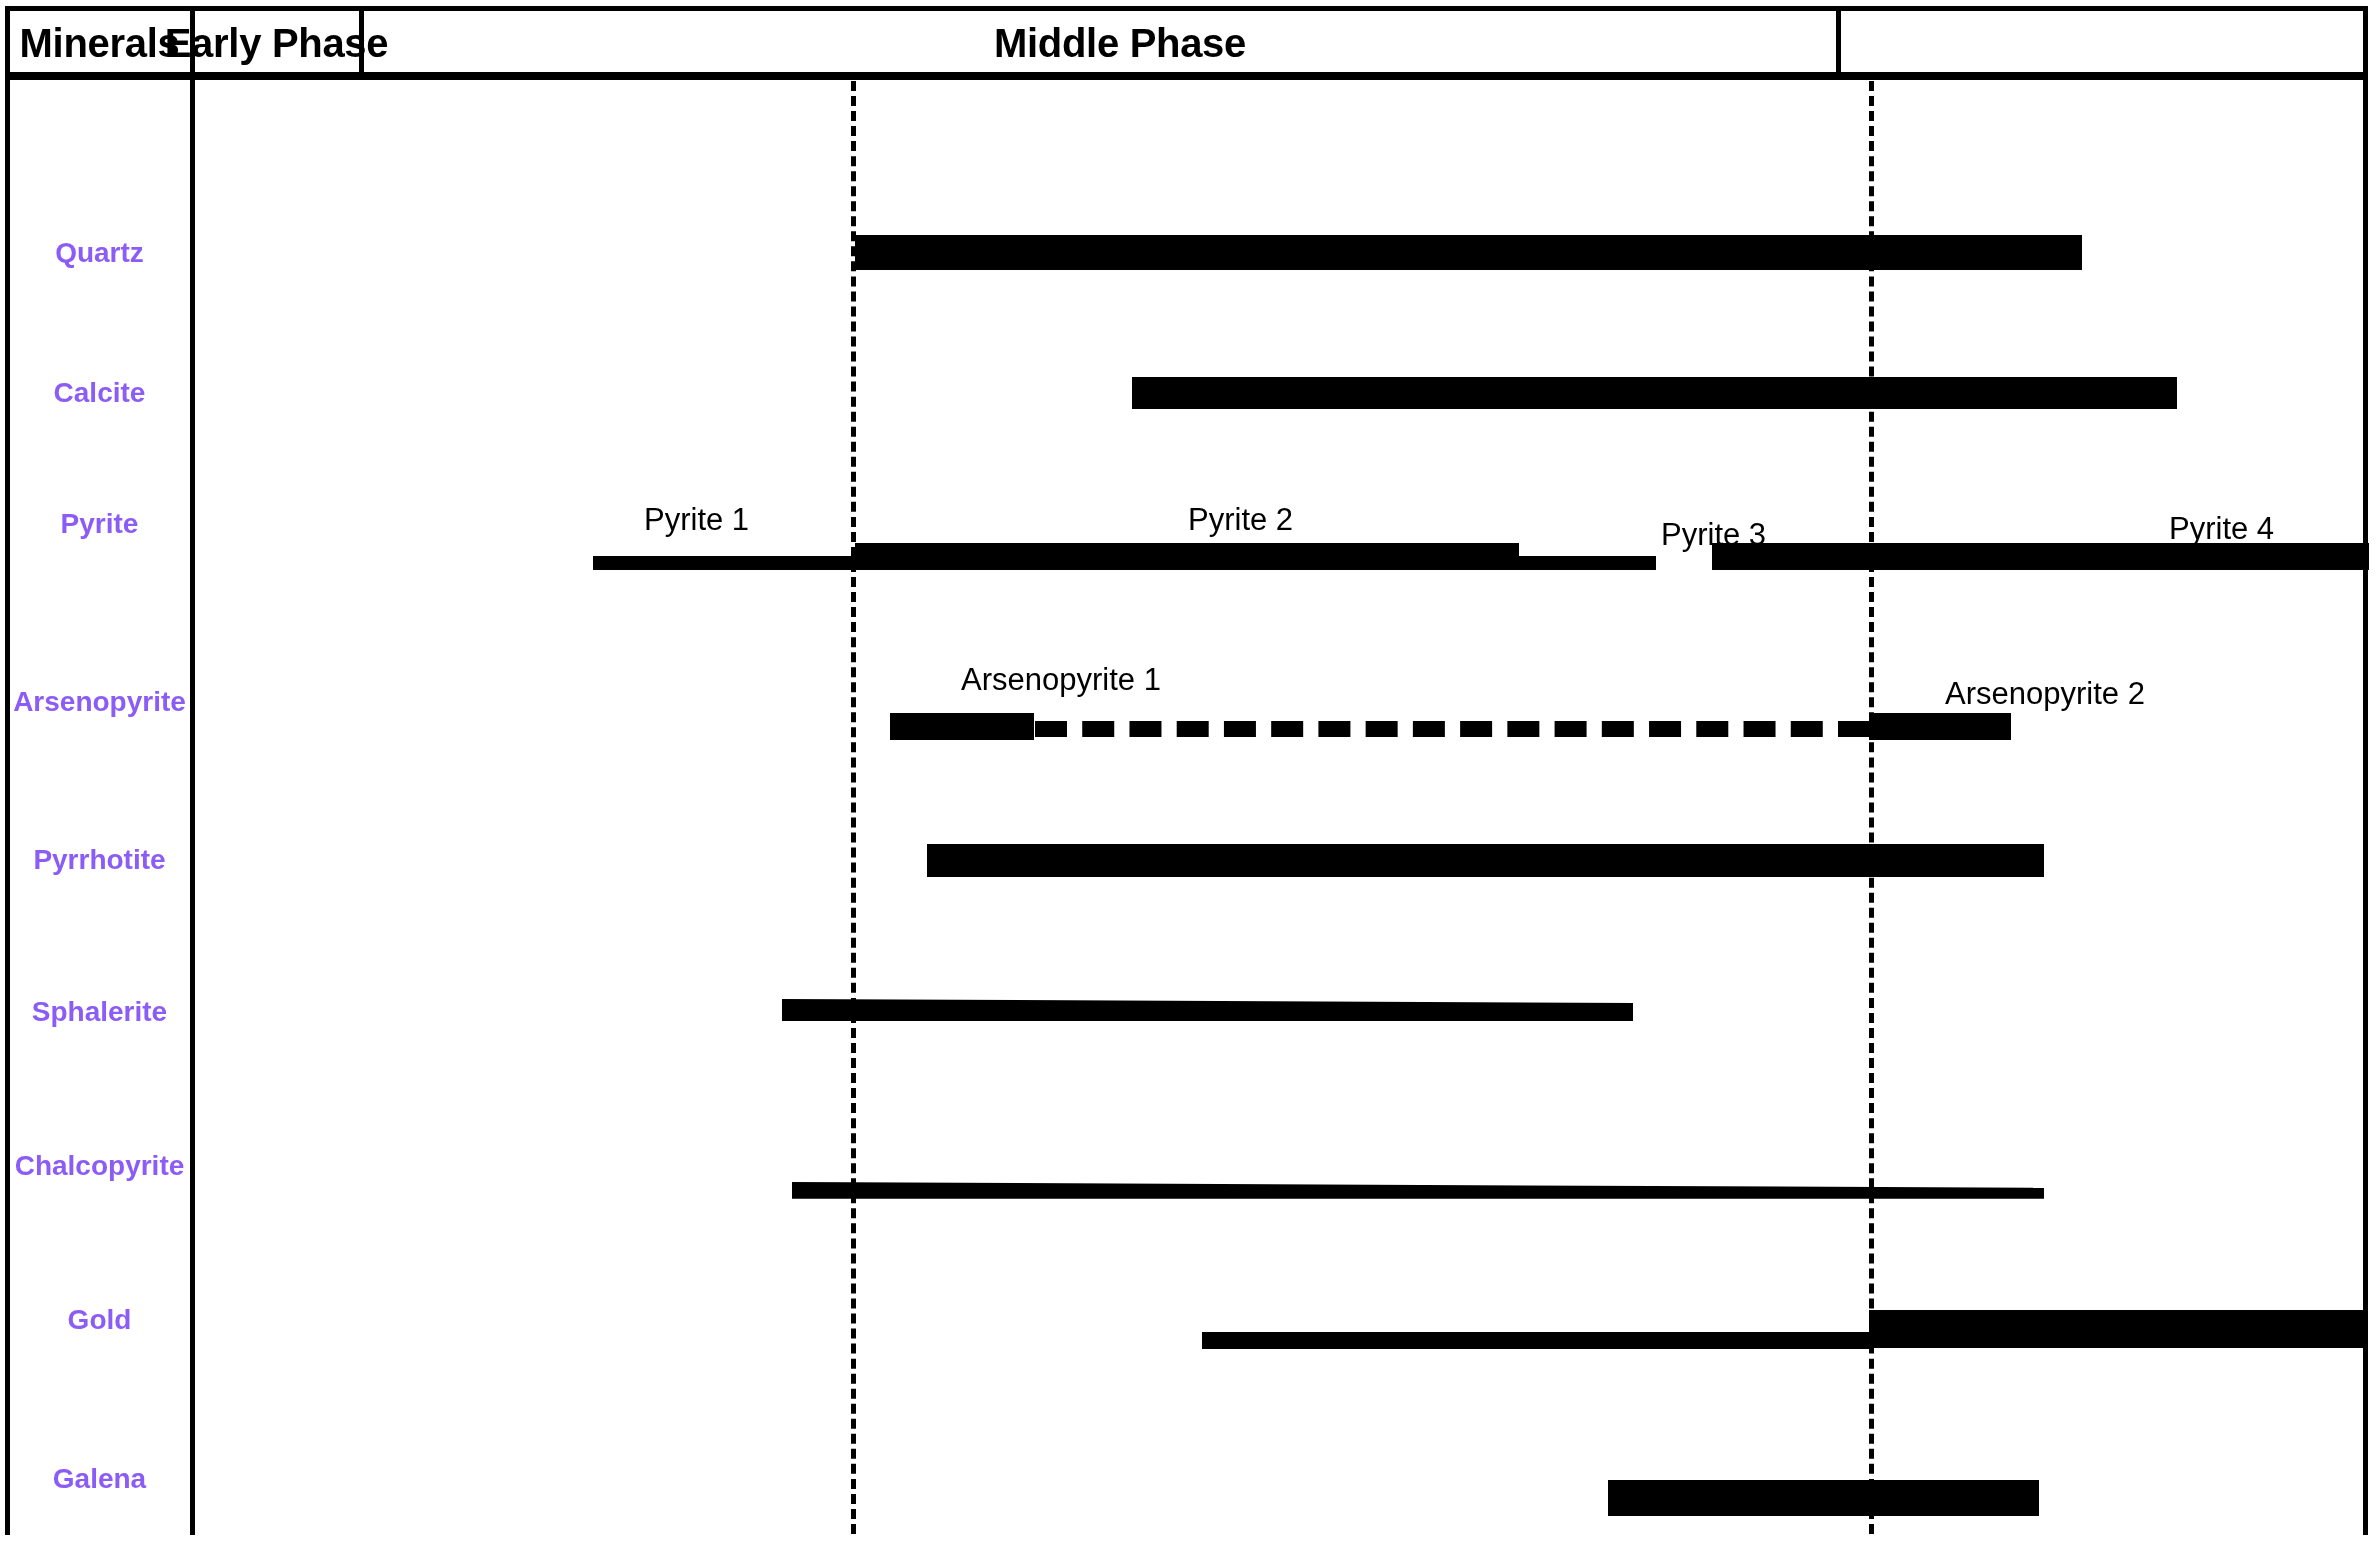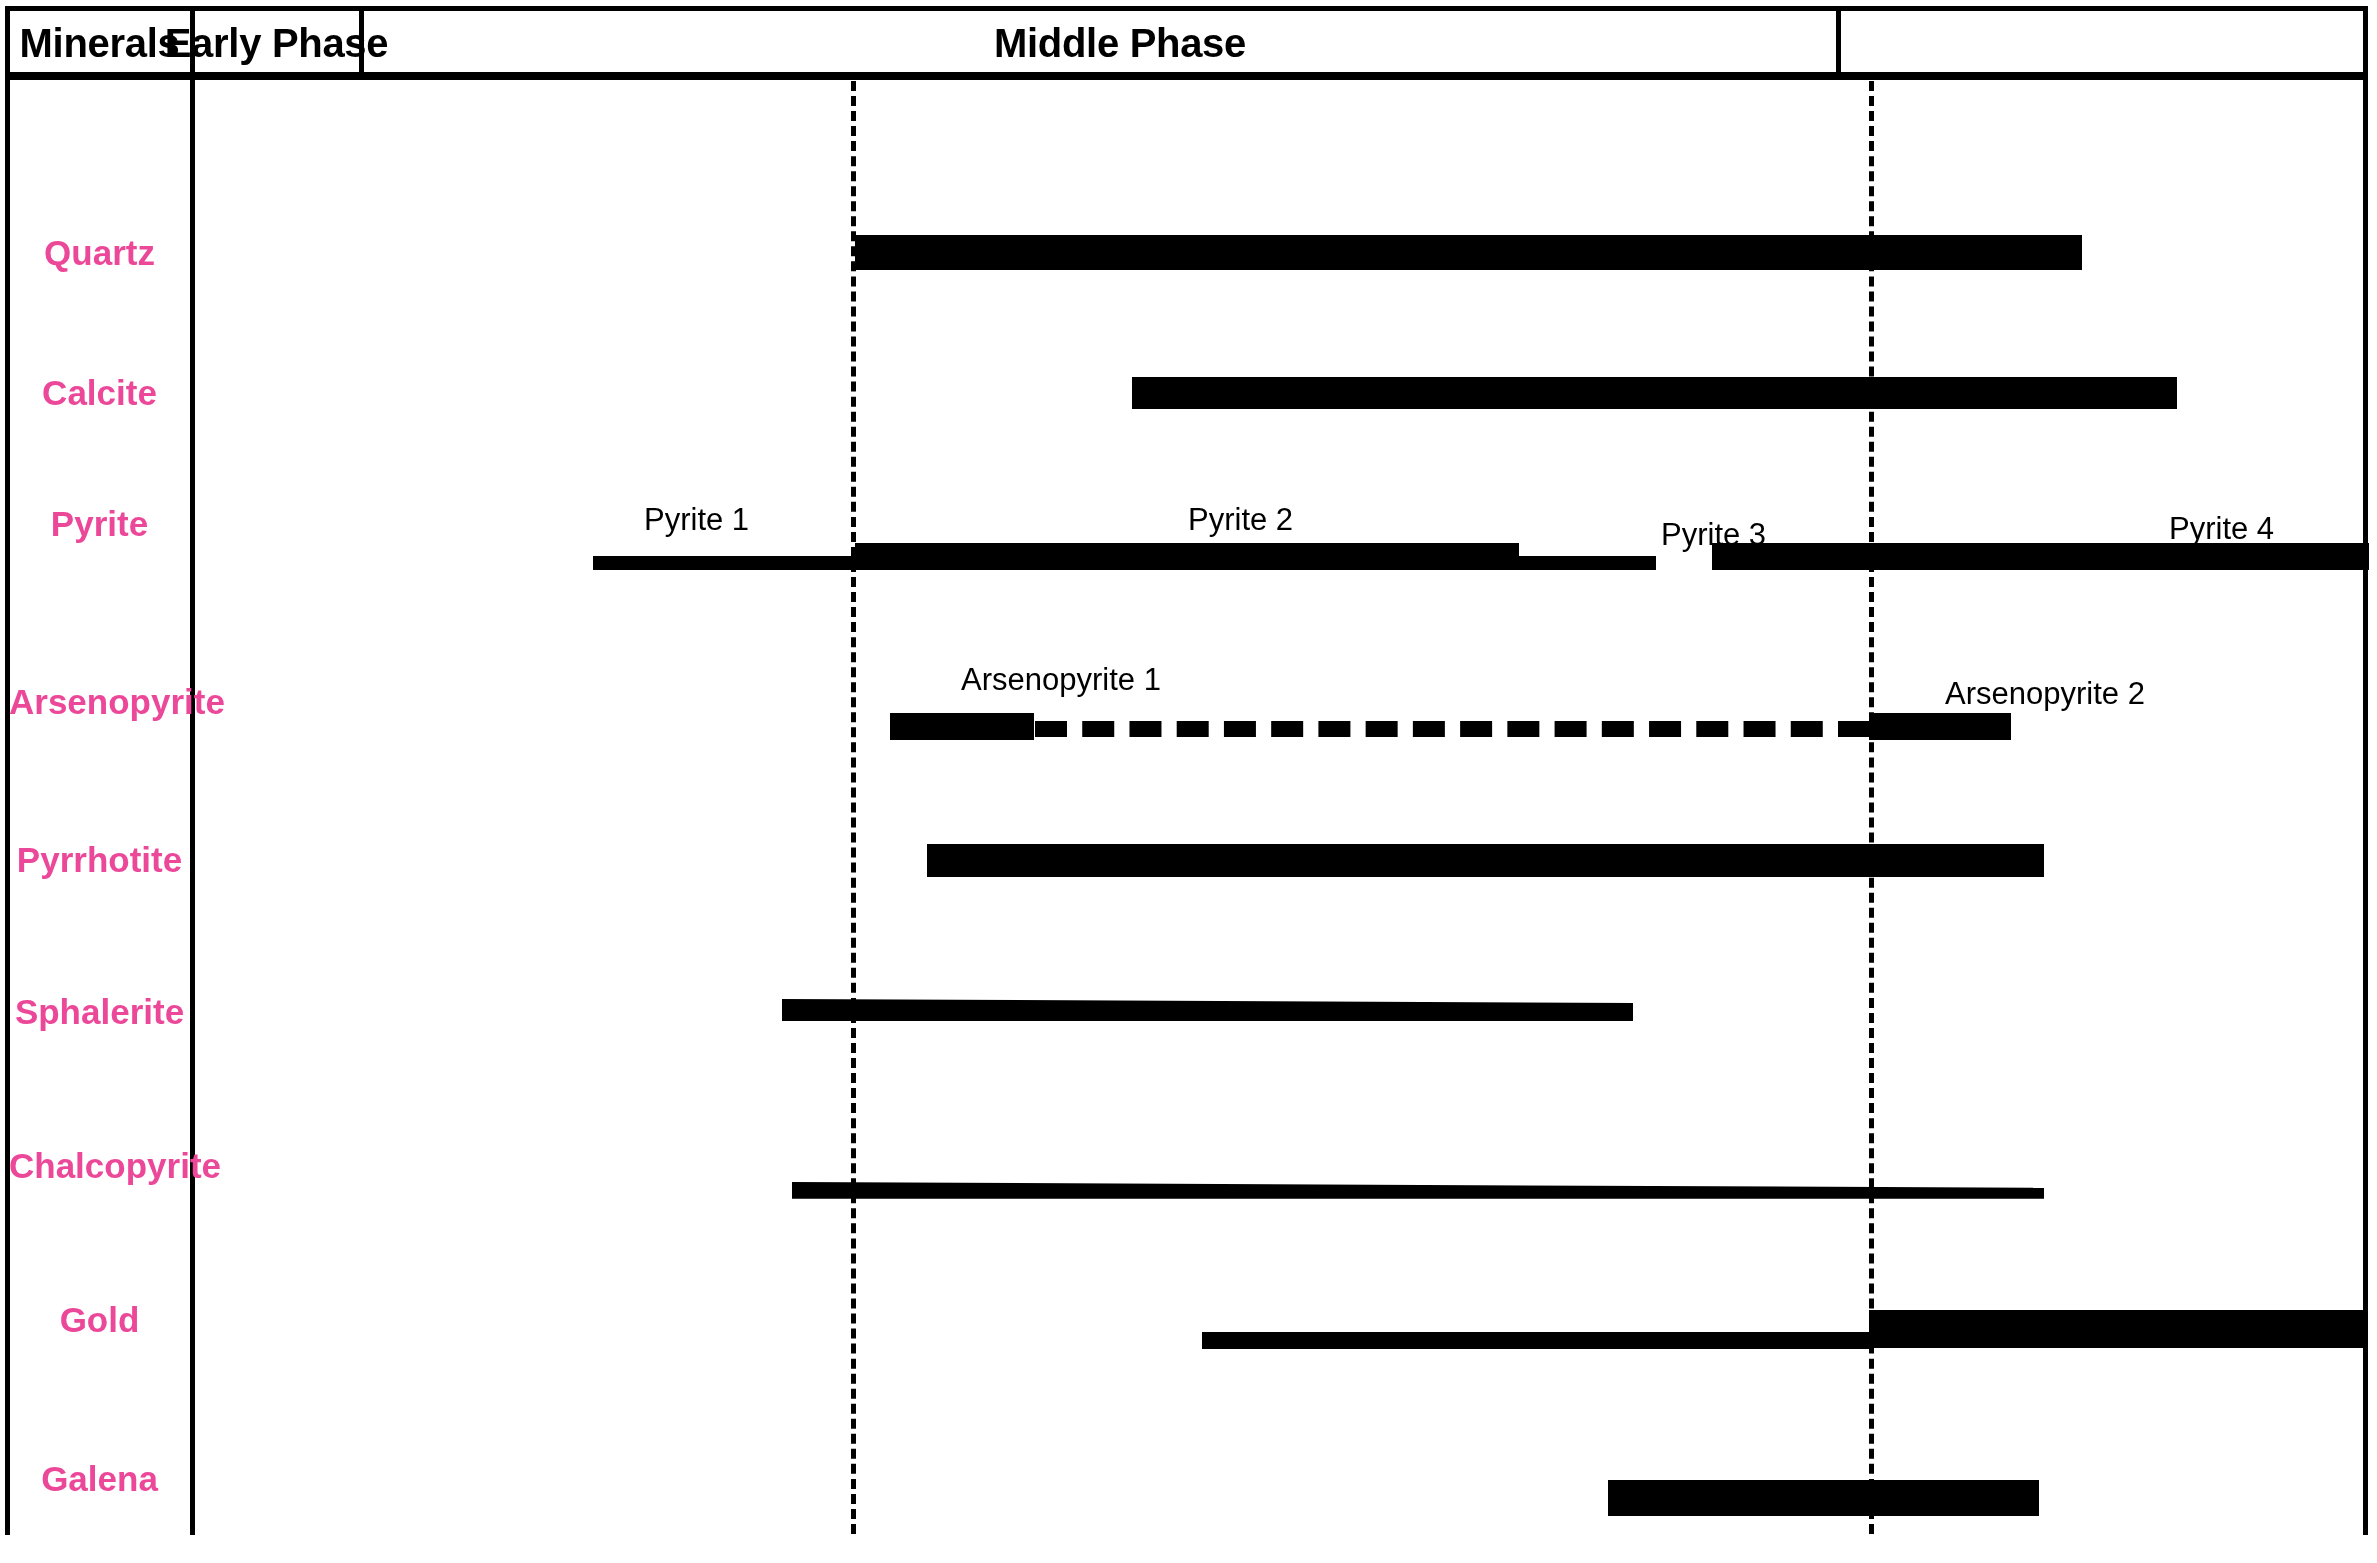--- a/index.html
+++ b/index.html
@@ -68,22 +68,22 @@
   .hcell-middle   { left: 364px;  width: 1472px; padding-left: 20px; }
   .hcell-late     { left: 1841px; width: 528px; }
 
   
   .rowlabel {
     position: absolute;
     left: 9px;
     width: 181px;
     text-align: center;
     font-weight: bold;
-    font-size: 35px;
-    color: #ec4899;
+    font-size: 28px;
+    color: #8b5cf6;
     white-space: nowrap;
     transform: translateY(-50%);
   }
 
   
   .dashline {
     position: absolute;
     top: 81px;
     height: 1468px;
     width: 0;

